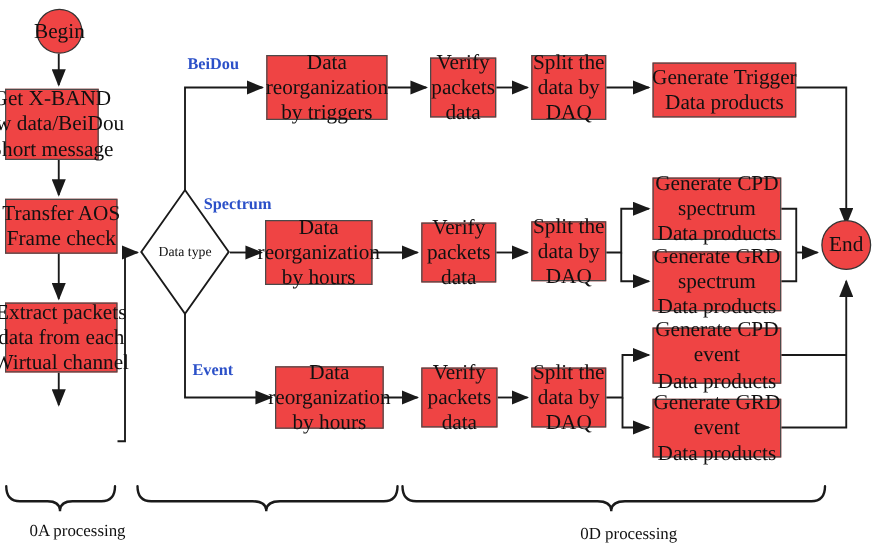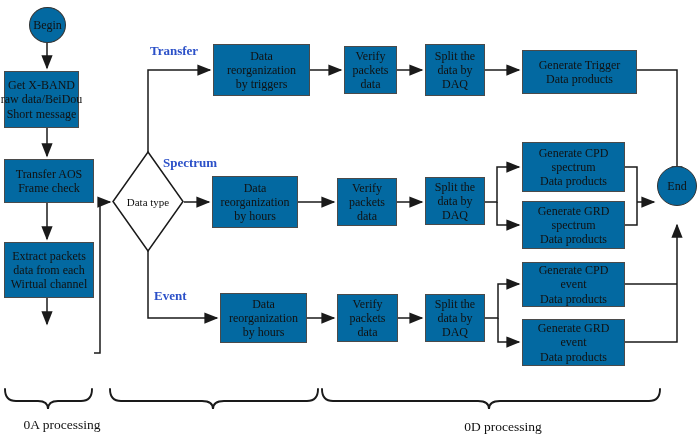--- a/index.html
+++ b/index.html
@@ -11,22 +11,22 @@
   #stage{
     position:relative;width:700px;height:441px;background:#ffffff;overflow:hidden;
     font-family:"Liberation Serif","DejaVu Serif",serif;color:#111;
   }
   .edges{position:absolute;left:0;top:0;width:700px;height:441px;}
   .edges path.conn{stroke:var(--line);stroke-width:1.5;fill:none;}
   .edges path.brace{stroke:var(--line);stroke-width:1.9;fill:none;stroke-linecap:round;}
   .edges marker path{fill:var(--line);stroke:none;}
   .node{
     position:absolute;display:flex;align-items:center;justify-content:center;
-    border:1.4px solid var(--border);background:#0369a1;box-sizing:border-box;
-    text-align:center;font-size:12px;line-height:1.18;
+    border:1.4px solid var(--border);background:#ef4444;box-sizing:border-box;
+    text-align:center;font-size:17px;line-height:1.18;
   }
   .lbl{white-space:pre;display:block;}
   .circle{border-radius:50%;border-color:#333;}
   .diamond{
     position:absolute;display:flex;align-items:center;justify-content:center;
     background:transparent;text-align:center;font-size:11px;
   }
   .diamond svg{position:absolute;left:0;top:0;}
   .diamond .lbl{position:relative;z-index:2;}
   .branch-label{
@@ -79,21 +79,21 @@
     <path class="conn" d="M625,342 L677,342 L677,225" marker-end="url(#arr)"></path>
 
     <path class="brace" d="M5,389 Q5,401 16,401 L38,401 Q48,401 48,409 Q48,401 58,401 L81,401 Q92,401 92,389"></path>
     <path class="brace" d="M110,389 Q110,401 121,401 L202,401 Q213,401 213,409 Q213,401 224,401 L307,401 Q318,401 318,389"></path>
     <path class="brace" d="M322,389 Q322,401 333,401 L478,401 Q489,401 489,409 Q489,401 500,401 L649,401 Q660,401 660,389"></path>
   </svg>
 
   <div class="node circle" style="left:29px;top:7px;width:37px;height:36px">
     <span class="lbl">Begin</span>
   </div>
-  <div class="node circle" style="left:657px;top:166px;width:40px;height:40px">
+  <div class="node circle" style="left:657px;top:176px;width:40px;height:40px">
     <span class="lbl">End</span>
   </div>
 
   <div class="node" style="left:4px;top:71px;width:75px;height:57px">
     <span class="lbl">Get X-BAND
 raw data/BeiDou
 Short message</span>
   </div>
   <div class="node" style="left:4px;top:159px;width:90px;height:44px">
     <span class="lbl">Transfer AOS
@@ -177,20 +177,20 @@
     <span class="lbl">Generate CPD
 event
 Data products</span>
   </div>
   <div class="node" style="left:522px;top:319px;width:103px;height:47px">
     <span class="lbl">Generate GRD
 event
 Data products</span>
   </div>
 
-  <div class="branch-label" style="left:150px;top:43px">Transfer</div>
+  <div class="branch-label" style="left:150px;top:43px">BeiDou</div>
   <div class="branch-label" style="left:163px;top:155px">Spectrum</div>
   <div class="branch-label" style="left:154px;top:288px">Event</div>
 
   <div class="stage-label" style="left:0px;top:417px;width:96px">0A processing</div>
   <div class="stage-label" style="left:419px;top:419px;width:140px">0D processing</div>
 
 </div>
 
 </body></html>

